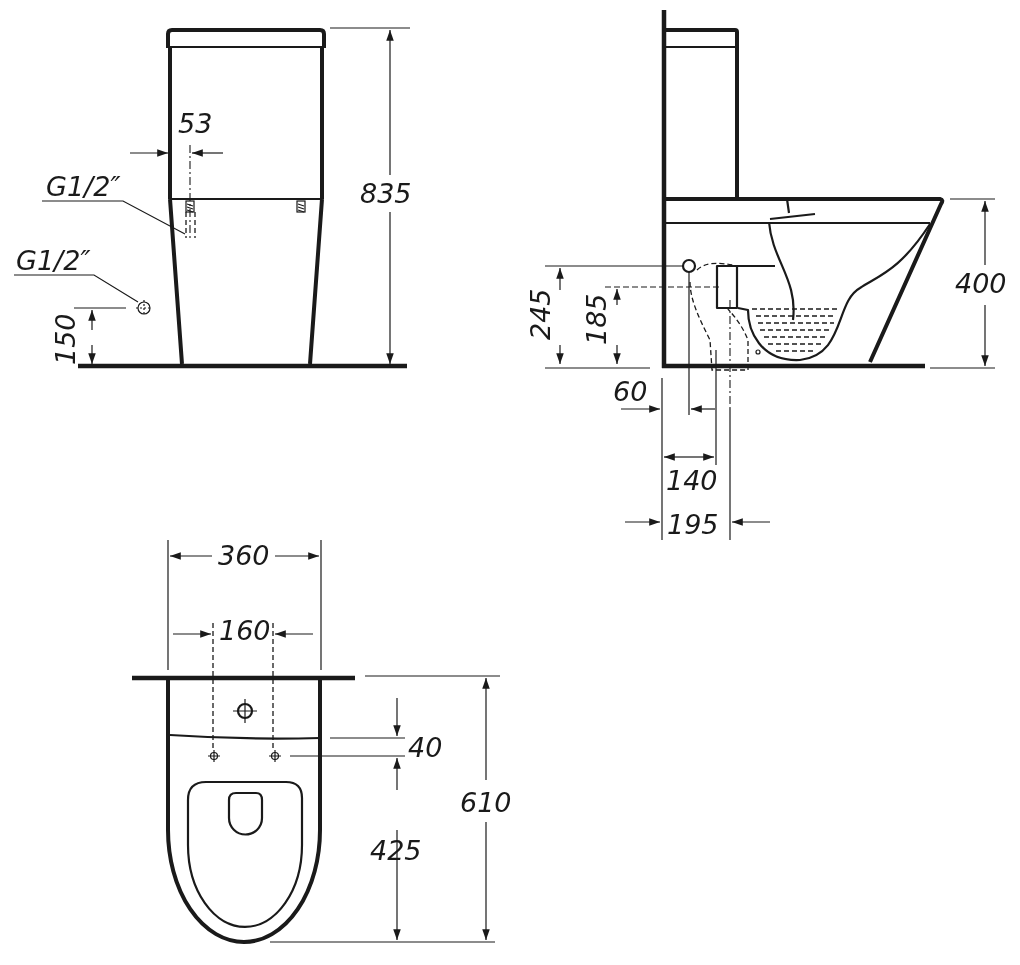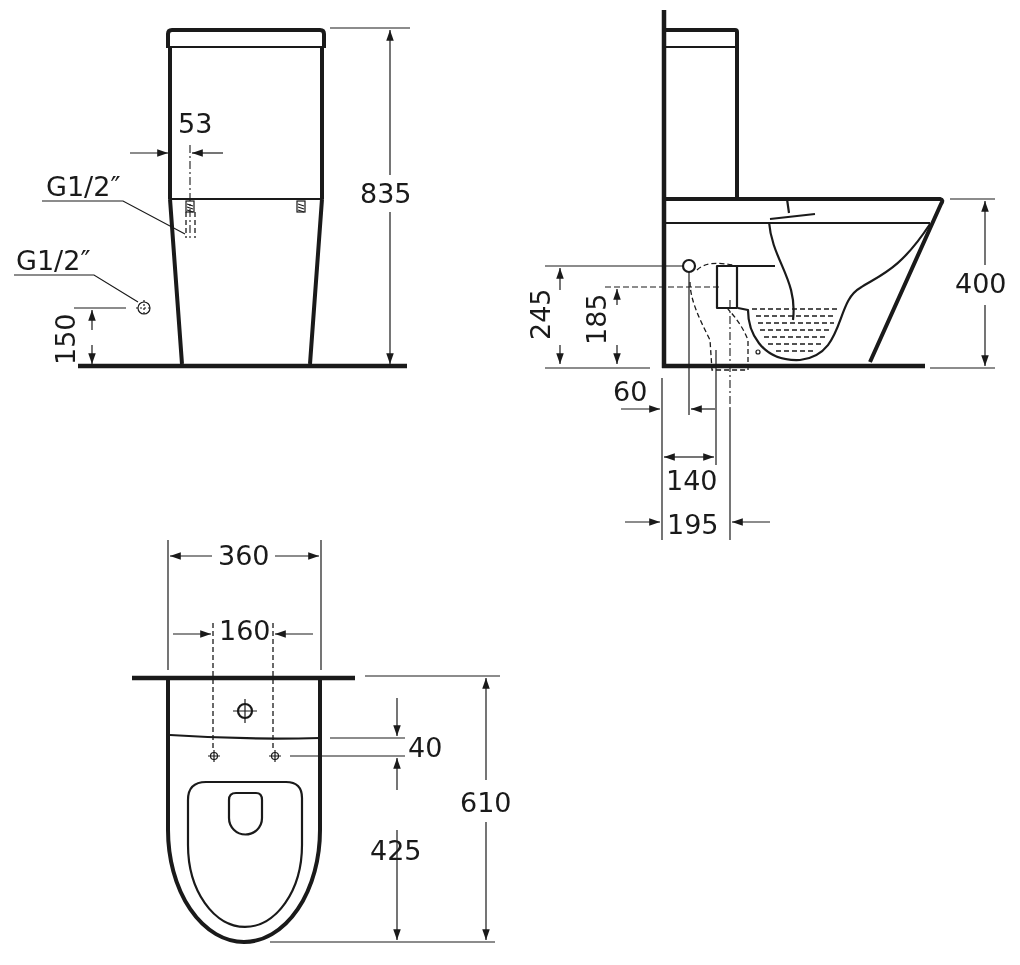--- a/index.html
+++ b/index.html
@@ -1,17 +1,17 @@
 <!DOCTYPE html>
 <html><head>
 <meta charset="utf-8">
 <style>
   html,body{margin:0;padding:0;background:#ffffff;}
   body{width:1020px;height:965px;overflow:hidden;}
-  #canvas{position:absolute;left:0;top:0;width:1020px;height:965px;}
+  #canvas{position:absolute;left:0;top:0;width:1020px;height:965px;font-style:italic;}
   svg{display:block;}
   .thick{stroke:#1a1a1a;stroke-width:4;fill:none;stroke-linejoin:round;}
   .med{stroke:#1a1a1a;stroke-width:2.2;fill:none;stroke-linejoin:round;}
   .thin{stroke:#1a1a1a;stroke-width:1.2;fill:none;}
   .dash{stroke:#1a1a1a;stroke-width:1.3;fill:none;stroke-dasharray:5 3;}
   .dashdot{stroke:#1a1a1a;stroke-width:1.1;fill:none;stroke-dasharray:8 3 2 3;}
   .floor{stroke:#1a1a1a;stroke-width:4.5;}
   .dimtxt{font-family:"DejaVu Sans", "Liberation Sans", sans-serif;font-size:27px;fill:#1a1a1a;}
   .arrow{fill:#1a1a1a;}
 </style>

